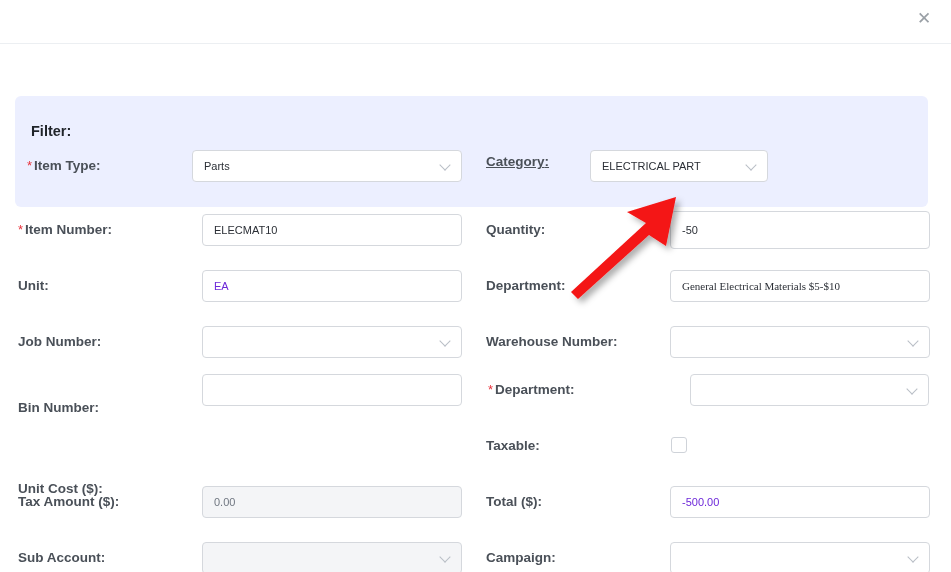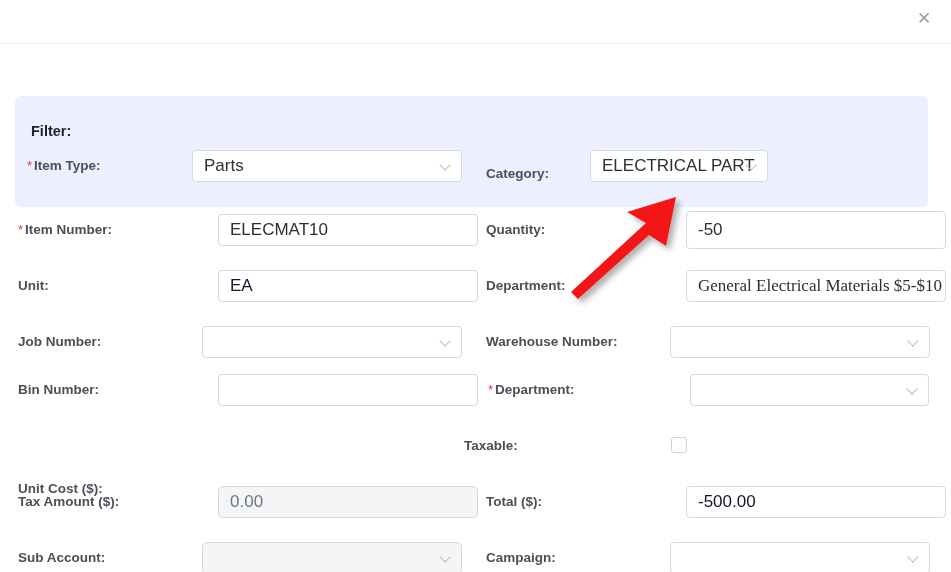--- a/index.html
+++ b/index.html
@@ -87,32 +87,32 @@
     margin-right: 2px;
   }
 
   
   .ctl {
     position: absolute;
     height: 32px;
     border: 1px solid #d5d8dd;
     border-radius: 4px;
     background: #ffffff;
-    font-size: 17px;
+    font-size: 11px;
     color: #2b2f36;
     line-height: 30px;
     padding: 0 28px 0 11px;
     white-space: nowrap;
     overflow: hidden;
     font-family: "Liberation Sans", sans-serif;
   }
   .ctl.tall { height: 38px; line-height: 36px; }
   .ctl.disabled { background: #f4f5f7; color: #707781; }
-  .ctl.muted { color: #0f172a; }
-  .ctl.plain { padding-right: 11px; margin-left: 16px; }
+  .ctl.muted { color: #6d28d9; }
+  .ctl.plain { padding-right: 11px; }
 
   .caret {
     position: absolute;
     right: 10px;
     top: 50%;
     width: 11px;
     height: 11px;
     margin-top: -6px;
     pointer-events: none;
   }
@@ -160,21 +160,21 @@
   </div>
 
   <div class="lbl" style="left:27px; top:114px;">
     <span class="req">*</span><span>Item Type</span><span>:</span>
   </div>
   <div class="ctl" style="left:192px; top:106px; width:270px;">
     <span>Parts</span>
     <span class="caret"></span>
   </div>
 
-  <div class="lbl" style="left:486px; top:122px;">
+  <div class="lbl" style="left:486px; top:110px;text-decoration:underline;">
     <span>Category</span><span>:</span>
   </div>
   <div class="ctl" style="left:590px; top:106px; width:178px;">
     <span>ELECTRICAL PART</span>
     <span class="caret"></span>
   </div>
 
   <div class="lbl" style="left:18px; top:178px;">
     <span class="req">*</span><span>Item Number</span><span>:</span>
   </div>
@@ -212,40 +212,40 @@
   </div>
 
   <div class="lbl" style="left:486px; top:290px;">
     <span>Warehouse Number</span><span>:</span>
   </div>
   <div class="ctl" style="left:670px; top:282px; width:260px;">
     <span></span>
     <span class="caret"></span>
   </div>
 
-  <div class="lbl" style="left:18px; top:338px;">
+  <div class="lbl" style="left:18px; top:356px;">
     <span>Bin Number</span><span>:</span>
   </div>
   <div class="ctl plain" style="left:202px; top:330px; width:260px;">
     <span></span>
   </div>
 
   <div class="lbl" style="left:488px; top:338px;">
     <span class="req">*</span><span>Department</span><span>:</span>
   </div>
   <div class="ctl" style="left:690px; top:330px; width:239px;">
     <span></span>
     <span class="caret"></span>
   </div>
 
   <div class="lbl" style="left:18px; top:394px;margin-top:43px;">
     <span>Unit Cost ($)</span><span>:</span>
   </div>
 
-  <div class="lbl" style="left:464px; top:394px;">
+  <div class="lbl" style="left:486px; top:394px;">
     <span>Taxable</span><span>:</span>
   </div>
   <div class="checkbox" style="left:671px; top:393px;"></div>
 
   <div class="lbl" style="left:18px; top:450px;">
     <span>Tax Amount ($)</span><span>:</span>
   </div>
   <div class="ctl plain disabled" style="left:202px; top:442px; width:260px;">
     <span>0.00</span>
   </div>

